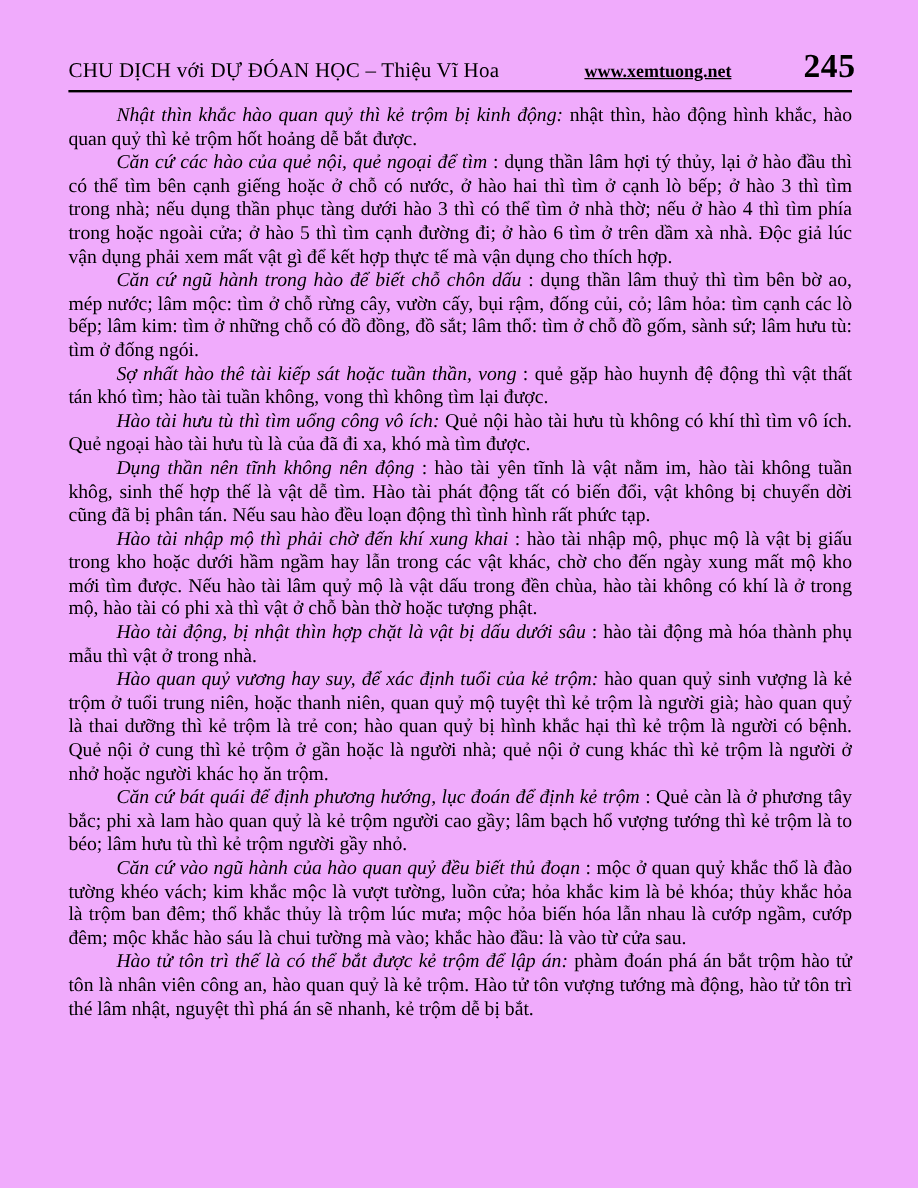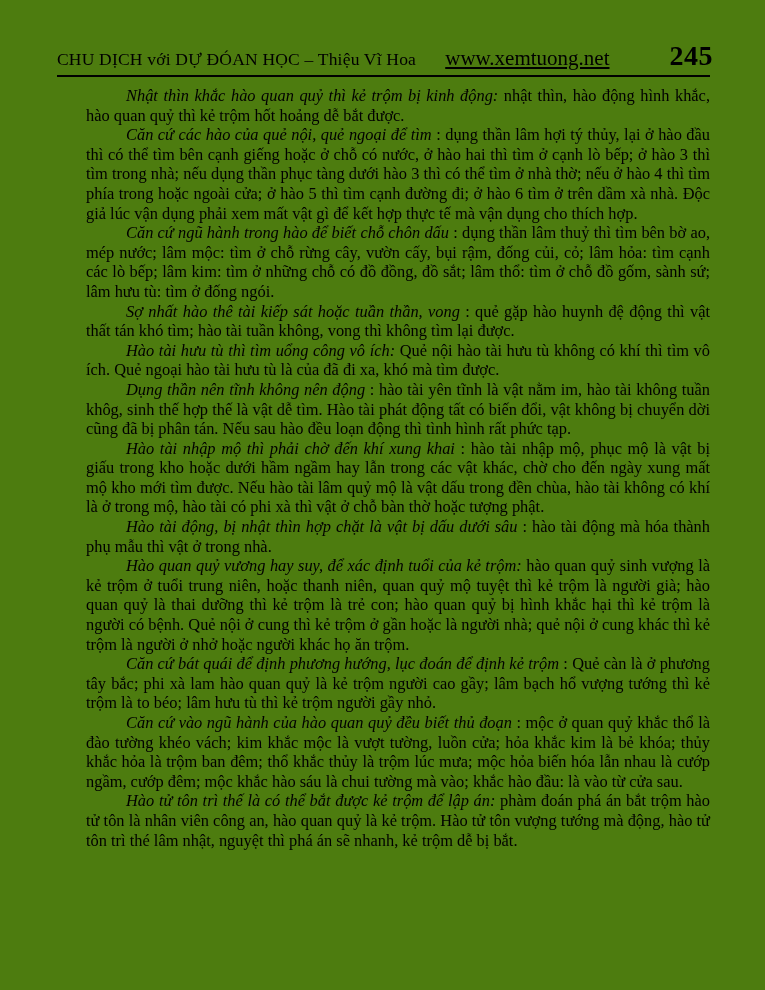--- a/index.html
+++ b/index.html
@@ -4,21 +4,21 @@
 <style>
   html, body {
     margin: 0;
     padding: 0;
     background: #ffffff;
   }
   .page {
     position: relative;
     width: 765px;
     height: 990px;
-    background: #4d7c0f;
+    background: #f0abfc;
     color: #000000;
     font-family: "Liberation Serif", "DejaVu Serif", serif;
     overflow: hidden;
     box-sizing: border-box;
     padding-left: 36px;
   }
   .header {
     position: absolute;
     left: 57px;
     right: 52px;
@@ -26,25 +26,26 @@
     display: flex;
     align-items: baseline;
   }
   .header-title {
     font-size: 17.5px;
     letter-spacing: 0.2px;
     white-space: nowrap;
     flex: 1 1 auto;
   }
   .header-link {
-    font-size: 21px;
+    font-size: 15px;
     text-decoration: underline;
     color: #000000;
     white-space: nowrap;
     margin-right: 60px;
+    font-weight: bold;
   }
   .header-page-number {
     font-size: 28px;
     font-weight: bold;
     letter-spacing: 0.5px;
     white-space: nowrap;
     text-align: center;
   }
   .header-rule {
     position: absolute;
@@ -56,21 +57,20 @@
     margin: 0;
   }
   .body-text {
     position: absolute;
     left: 57px;
     right: 55px;
     top: 86px;
     font-size: 16.4px;
     line-height: 19.6px;
     text-align: justify;
-    margin-left: 29px;
   }
   .body-text p {
     margin: 0;
     padding: 0;
     text-indent: 40px;
   }
   .lead {
     font-style: italic;
   }
 </style>

